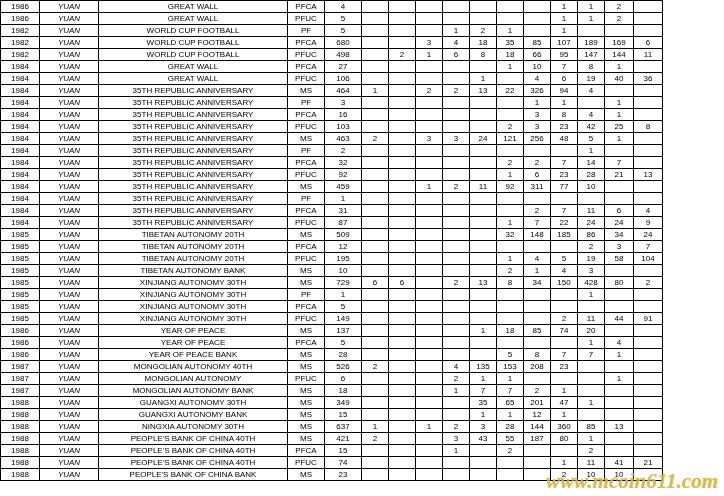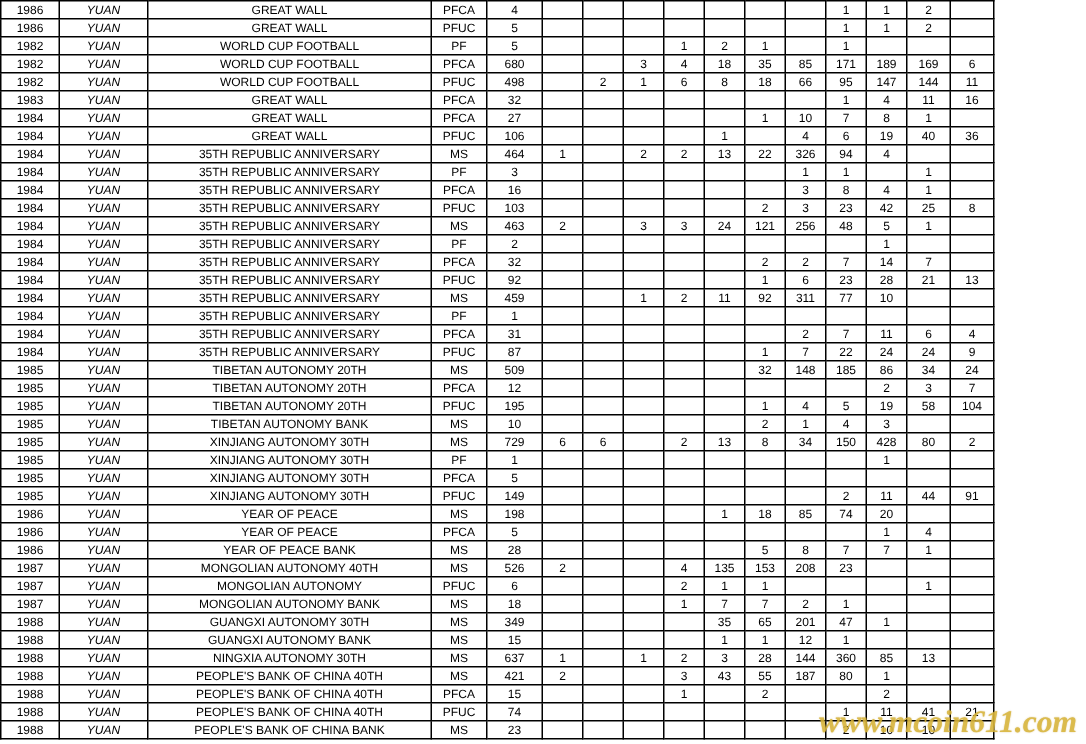--- a/index.html
+++ b/index.html
@@ -118,21 +118,21 @@
         <td class="c-name">WORLD CUP FOOTBALL</td>
         <td class="c-metal">PFCA</td>
         <td class="c-n1">680</td>
         <td class="c-num"></td>
         <td class="c-num"></td>
         <td class="c-num">3</td>
         <td class="c-num">4</td>
         <td class="c-num">18</td>
         <td class="c-num">35</td>
         <td class="c-num">85</td>
-        <td class="c-num">171</td>
+        <td class="c-num">107</td>
         <td class="c-num">189</td>
         <td class="c-numw">169</td>
         <td class="c-numw">6</td>
       </tr>
       <tr>
         <td class="c-year">1982</td>
         <td class="c-currency">YUAN</td>
         <td class="c-name">WORLD CUP FOOTBALL</td>
         <td class="c-metal">PFUC</td>
         <td class="c-n1">498</td>
@@ -142,38 +142,20 @@
         <td class="c-num">6</td>
         <td class="c-num">8</td>
         <td class="c-num">18</td>
         <td class="c-num">66</td>
         <td class="c-num">95</td>
         <td class="c-num">147</td>
         <td class="c-numw">144</td>
         <td class="c-numw">11</td>
       </tr>
       <tr>
-        <td class="c-year">1983</td>
-        <td class="c-currency">YUAN</td>
-        <td class="c-name">GREAT WALL</td>
-        <td class="c-metal">PFCA</td>
-        <td class="c-n1">32</td>
-        <td class="c-num"></td>
-        <td class="c-num"></td>
-        <td class="c-num"></td>
-        <td class="c-num"></td>
-        <td class="c-num"></td>
-        <td class="c-num"></td>
-        <td class="c-num"></td>
-        <td class="c-num">1</td>
-        <td class="c-num">4</td>
-        <td class="c-numw">11</td>
-        <td class="c-numw">16</td>
-      </tr>
-      <tr>
         <td class="c-year">1984</td>
         <td class="c-currency">YUAN</td>
         <td class="c-name">GREAT WALL</td>
         <td class="c-metal">PFCA</td>
         <td class="c-n1">27</td>
         <td class="c-num"></td>
         <td class="c-num"></td>
         <td class="c-num"></td>
         <td class="c-num"></td>
         <td class="c-num"></td>
@@ -560,21 +542,21 @@
         <td class="c-num">2</td>
         <td class="c-num">11</td>
         <td class="c-numw">44</td>
         <td class="c-numw">91</td>
       </tr>
       <tr>
         <td class="c-year">1986</td>
         <td class="c-currency">YUAN</td>
         <td class="c-name">YEAR OF PEACE</td>
         <td class="c-metal">MS</td>
-        <td class="c-n1">198</td>
+        <td class="c-n1">137</td>
         <td class="c-num"></td>
         <td class="c-num"></td>
         <td class="c-num"></td>
         <td class="c-num"></td>
         <td class="c-num">1</td>
         <td class="c-num">18</td>
         <td class="c-num">85</td>
         <td class="c-num">74</td>
         <td class="c-num">20</td>
         <td class="c-numw"></td>

